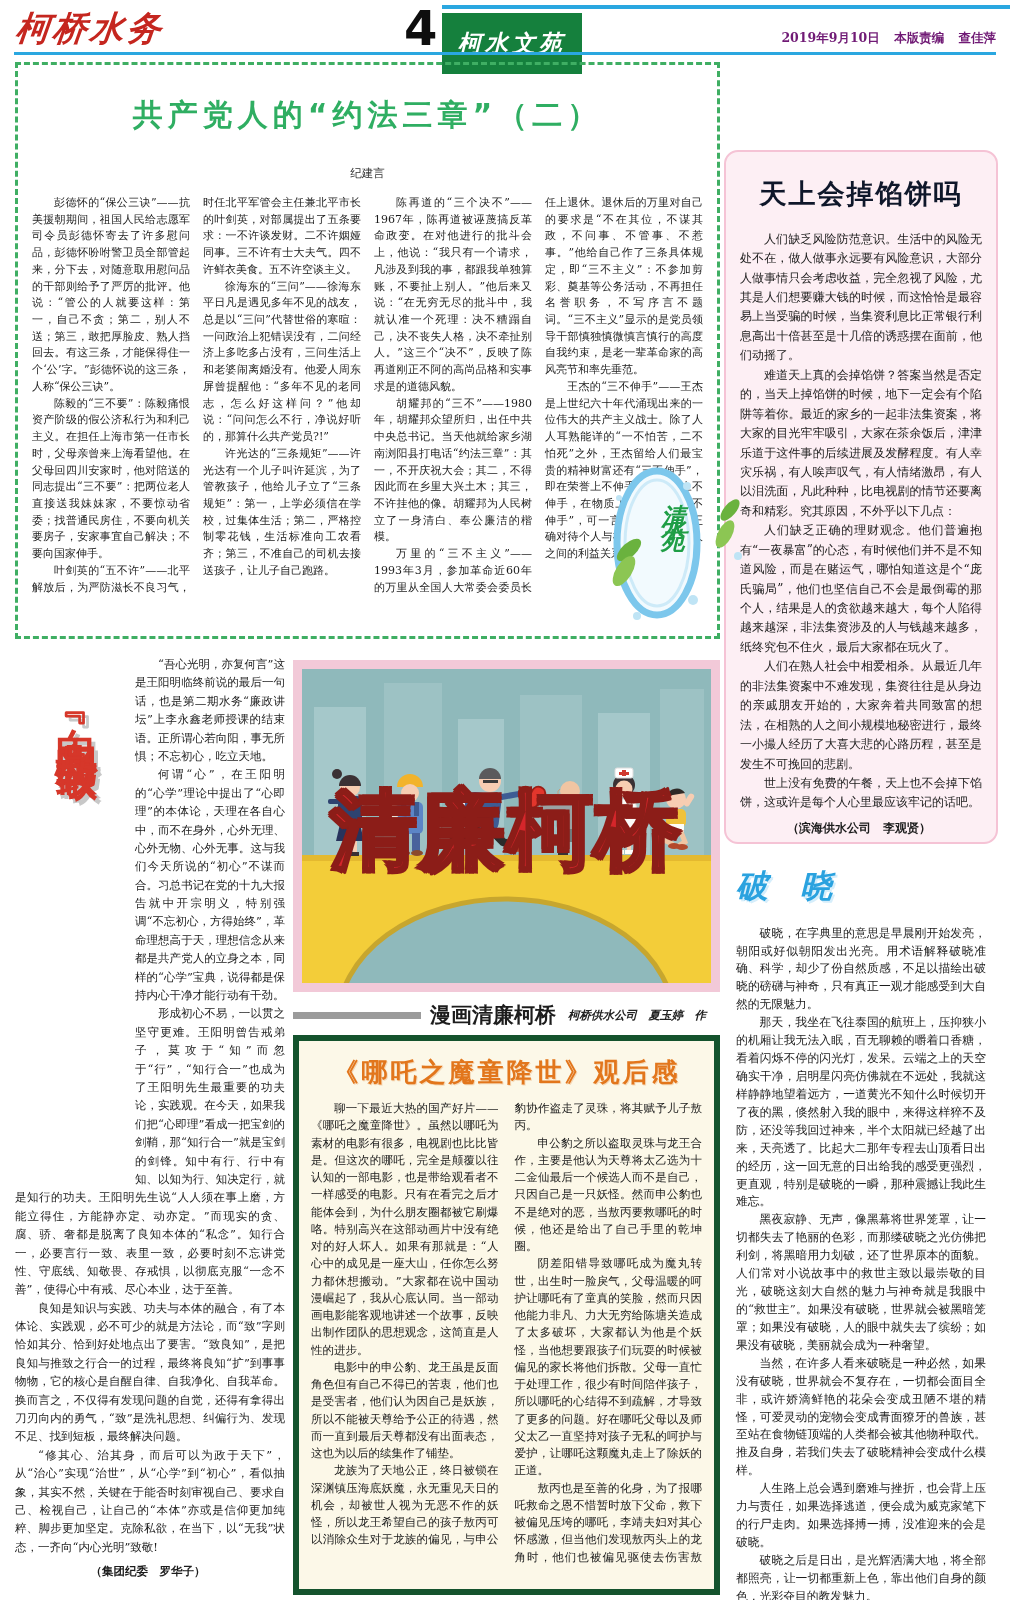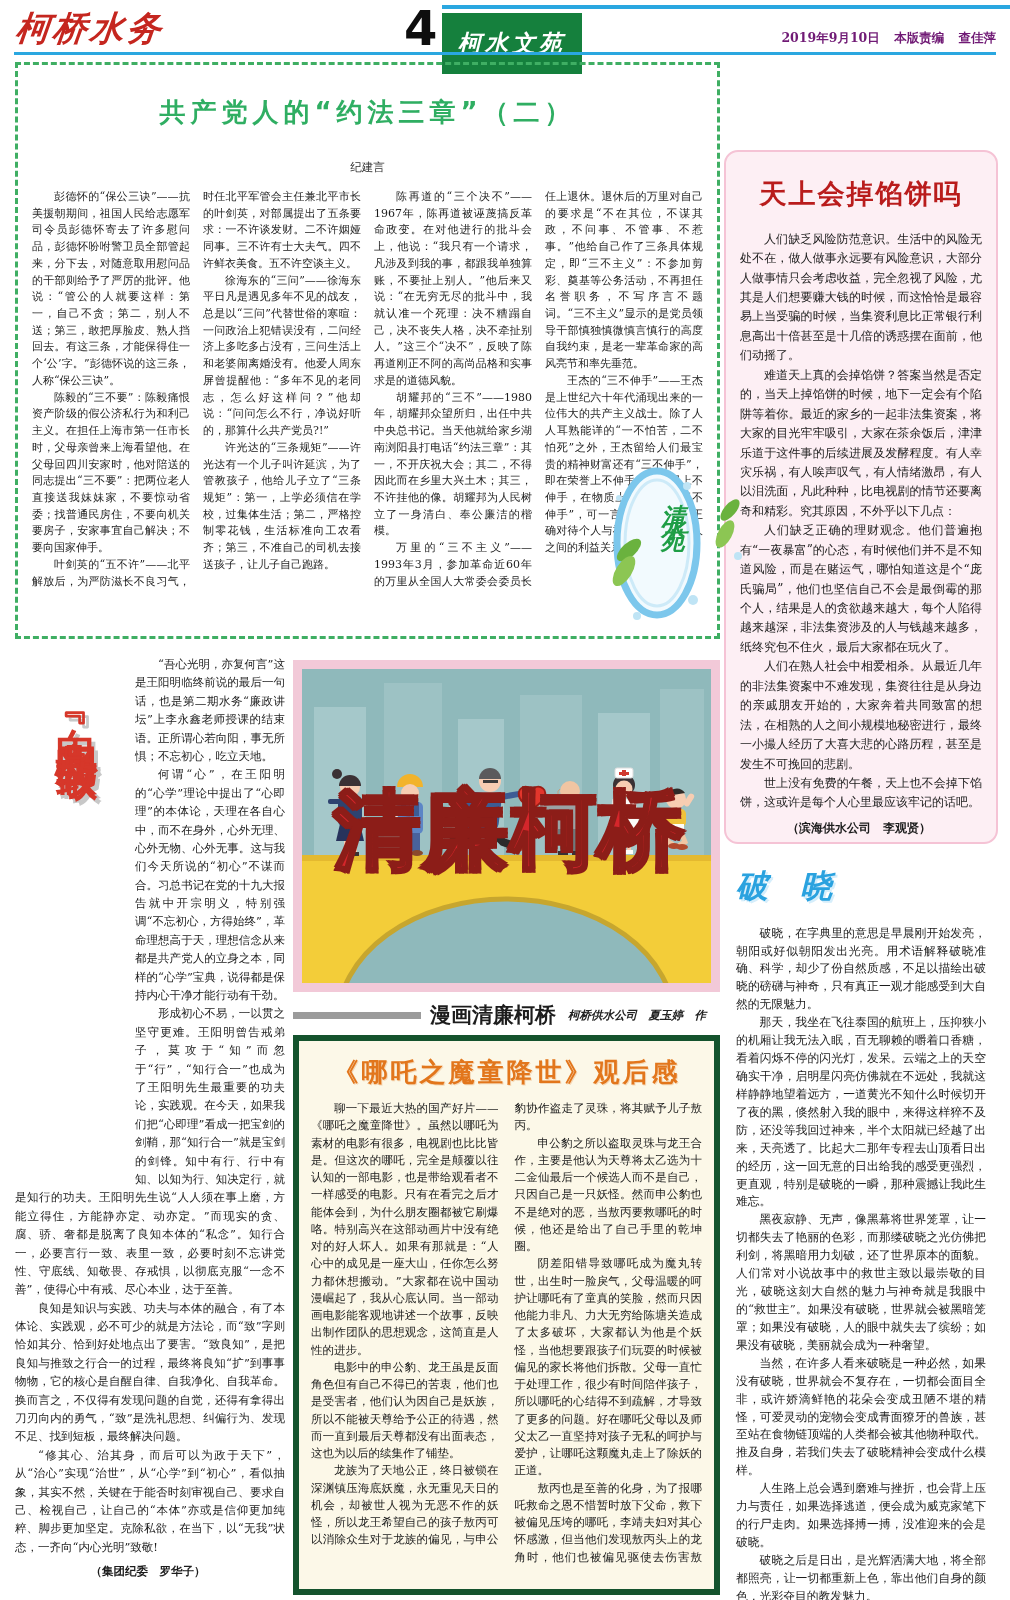--- a/index.html
+++ b/index.html
@@ -13,21 +13,21 @@
         font-family:"DejaVu Sans","Liberation Sans",sans-serif;}
   .topline{left:442px;top:5px;width:568px;height:4px;background:#2aa7e0;}
   .sectionbox{left:442px;top:13px;background:#15803d;color:#fff;font-size:23px;font-weight:bold;
         font-style:italic;padding:15px 16px;letter-spacing:4px;font-family:"DejaVu Sans",sans-serif;}
   .dateline{right:14px;top:30px;font-size:12.5px;font-weight:bold;color:#701a75;}
   .dateline span{margin-left:10px;}
   .headrule{left:14px;top:52px;width:982px;height:3px;background:#2aa7e0;}
   
   .mainbox{left:15px;top:62px;width:705px;height:577px;border:3px dashed #3fae63;
         box-sizing:border-box;padding:4px 14px;}
-  .maintitle{text-align:center;color:#2fae62;font-size:26px;font-weight:900;letter-spacing:5px;
+  .maintitle{text-align:center;color:#2fae62;font-size:30px;font-weight:900;letter-spacing:5px;
         margin-top:26px;font-family:"DejaVu Sans","Liberation Sans",sans-serif;}
   .mainauthor{text-align:center;font-size:11.5px;color:#333;margin:30px 0 14px;}
   .maincols{column-count:4;column-gap:13px;font-size:11px;line-height:1.52;text-align:justify;
         height:452px;overflow:hidden;}
   p.para{margin:0;text-indent:2em;}
   
   .badge{right:14px;bottom:8px;width:96px;height:170px;}
   .badge .vtext{position:absolute;left:50px;top:26px;writing-mode:vertical-rl;color:#1f9e46;
         font-weight:bold;font-style:italic;font-size:24px;letter-spacing:12px;
         font-family:"DejaVu Serif",serif;}
@@ -36,43 +36,43 @@
         line-height:1.6;text-align:justify;}
   .vtitle{float:left;width:96px;height:480px;margin:40px 10px 8px 14px;display:flex;
         align-items:flex-start;justify-content:center;}
   .vtitle span{writing-mode:vertical-rl;font-size:42px;font-weight:900;color:#d6372a;
         letter-spacing:4px;text-shadow:4px 4px 0 #c8c8c8;
         font-family:"DejaVu Sans","Liberation Sans",sans-serif;}
   .sig{text-align:center;font-weight:bold;margin-top:6px;padding-right:4px;}
   
   .cartoon{left:293px;top:660px;width:427px;height:332px;border:9px solid #f2c9d8;
         box-sizing:border-box;background:#8fb9bb;}
-  .bridgetext{position:absolute;left:0;top:118px;width:409px;font-size:86px;
+  .bridgetext{position:absolute;left:0;top:118px;width:409px;text-align:center;font-size:86px;
         line-height:1;font-weight:900;color:#d5262b;letter-spacing:2px;
         -webkit-text-stroke:3px #8c1d18;
         text-shadow:2px 2px 0 #8c1d18,-2px 2px 0 #8c1d18,2px -2px 0 #8c1d18,-2px -2px 0 #8c1d18;
-        font-family:"DejaVu Sans","Liberation Sans",sans-serif;padding-left:32px;}
+        font-family:"DejaVu Sans","Liberation Sans",sans-serif;}
   .caprow{left:293px;top:1000px;width:427px;height:30px;display:flex;align-items:center;}
   .capbar{width:128px;height:7px;background:#9b9b9b;margin-right:9px;flex:none;}
   .captitle{font-size:21px;font-weight:900;margin-right:12px;white-space:nowrap;
         font-family:Liberation Sans, sans-serif;}
   .capcredit{font-size:11.5px;font-style:italic;font-weight:bold;color:#222;white-space:nowrap;}
   
   .review{left:293px;top:1035px;width:427px;height:560px;background:#fcf8e8;
         border:6px solid #14532d;box-sizing:border-box;padding:6px 12px;}
   .revtitle{text-align:center;color:#e2761c;font-size:26px;font-weight:900;letter-spacing:3px;
         margin:8px 0 10px;text-shadow:1px 1px 0 #f5d9b8;
         font-family:"DejaVu Sans","Liberation Sans",sans-serif;}
   .revcols{column-count:2;column-gap:16px;font-size:11.5px;line-height:1.5;text-align:justify;
         height:478px;overflow:hidden;}
   
   .pinkpanel{left:724px;top:150px;width:274px;height:694px;background:#fdeff4;
         border:2px solid #f5c3d5;border-radius:14px;box-sizing:border-box;padding:4px 14px;
         font-size:12px;line-height:1.62;text-align:justify;}
-  .pinktitle{text-align:center;color:#b91c1c;font-size:27px;font-weight:900;letter-spacing:2px;
+  .pinktitle{text-align:center;color:#0f172a;font-size:27px;font-weight:900;letter-spacing:2px;
         margin:16px 0 14px;font-family:"DejaVu Sans","Liberation Sans",sans-serif;}
   .panelleaf{position:absolute;left:-14px;top:330px;width:34px;height:90px;}
   .daybreak{left:724px;top:852px;width:274px;height:748px;box-sizing:border-box;
         padding:0 12px;overflow:hidden;font-size:11.8px;line-height:1.52;text-align:justify;}
   .dbtitle{text-align:left;color:#2aa2df;font-size:32px;font-weight:900;font-style:italic;
         margin:10px 0 14px;text-shadow:2px 2px 0 #d6eefb;
         font-family:"DejaVu Sans","Liberation Sans",sans-serif;}
 </style>
 </head>
 <body>

